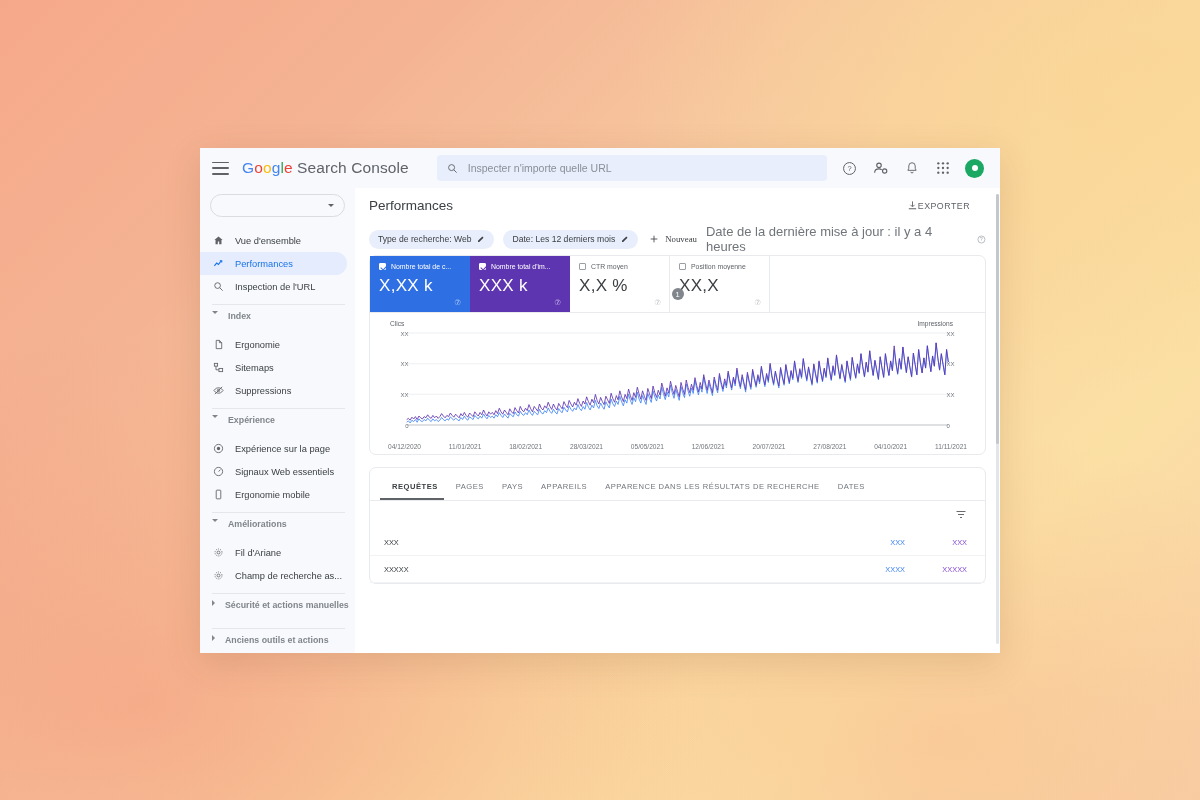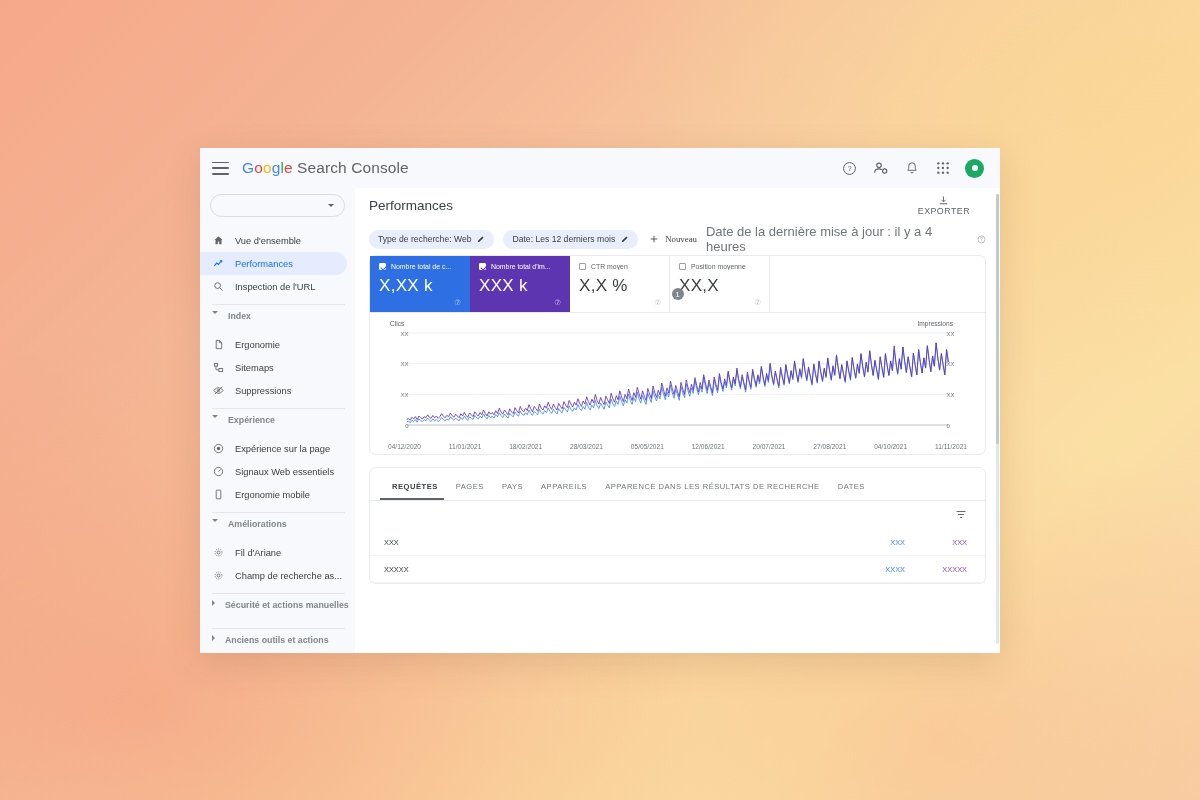--- a/index.html
+++ b/index.html
@@ -65,21 +65,21 @@
   .sec-head { display: flex; align-items: flex-start; gap: 10px; padding: 0 0 0 12px; height: 22px; cursor: pointer; font-weight: bold; }
   .sec-head .tri-d { width: 0; height: 0; border-left: 3.2px solid transparent; border-right: 3.2px solid transparent; border-top: 3.8px solid #80868b; }
   .sec-head .tri-r { width: 0; height: 0; border-top: 3.2px solid transparent; border-bottom: 3.2px solid transparent; border-left: 3.8px solid #80868b; }
   .sec-label { font-size: 8.8px; color: #80868b; }
   .divider { height: 1px; background: #e4e6ec; margin: 6px 10px 6px 12px; }
 
   
   .main { flex: 1; background: #fff; display: flex; flex-direction: column; position: relative; overflow: hidden; }
   .page-head { height: 35px; display: flex; align-items: center; padding: 0 16px 0 0; }
   .page-title { font-size: 13.5px; color: #3c4043; }
-  .export-btn { margin-left: auto; display: flex; align-items: center; cursor: pointer; flex-direction: column; }
+  .export-btn { margin-left: auto; display: flex; align-items: center; cursor: pointer; }
   .export-lbl { font-size: 8.8px; color: #5f6368; letter-spacing: .5px; }
 
   .filters { height: 32px; display: flex; align-items: center; gap: 9px; }
   .chip {
     height: 19px; background: #e8eefc; border-radius: 10px; display: flex; align-items: center;
     padding: 0 9px; gap: 6px; cursor: pointer;
   }
   .chip-lbl { font-size: 8.6px; color: #3c4043; white-space: nowrap; }
   .new-btn { display: flex; align-items: center; gap: 6px; cursor: pointer; margin-left: 2px; }
   .new-lbl { font-size: 8.8px; color: #3c4043; font-family: Liberation Serif, serif; }
@@ -143,20 +143,27 @@
 
 <div id="app-window">
 
   <div class="hdr">
     <div class="ham">
         <i></i>
         <i></i>
         <i></i>
       </div>
     <div class="brand"><span class="g1">G</span><span class="g2">o</span><span class="g3">o</span><span class="g4">g</span><span class="g5">l</span><span class="g6">e</span><span class="rest"> Search Console</span></div>
+    <div class="srch">
+      <svg width="11" height="11" viewBox="0 0 24 24">
+          <circle cx="10" cy="10" r="6.5" fill="none" stroke="#5f6368" stroke-width="2"></circle>
+          <line x1="15" y1="15" x2="21" y2="21" stroke="#5f6368" stroke-width="2"></line>
+        </svg>
+      <span class="ph">Inspecter n'importe quelle URL</span>
+    </div>
     <div class="hdr-icons">
       <div class="hicon">
           <svg width="15" height="15" viewBox="0 0 24 24">
             <circle cx="12" cy="12" r="9.5" fill="none" stroke="#5f6368" stroke-width="1.6"></circle>
             <text x="12" y="16.5" font-size="12" fill="#5f6368" text-anchor="middle" font-family="Liberation Sans">?</text>
           </svg>
         </div>
       <div class="hicon">
           <svg width="16" height="16" viewBox="0 0 24 24">
             <circle cx="9" cy="8" r="3.4" fill="none" stroke="#5f6368" stroke-width="1.7"></circle>

